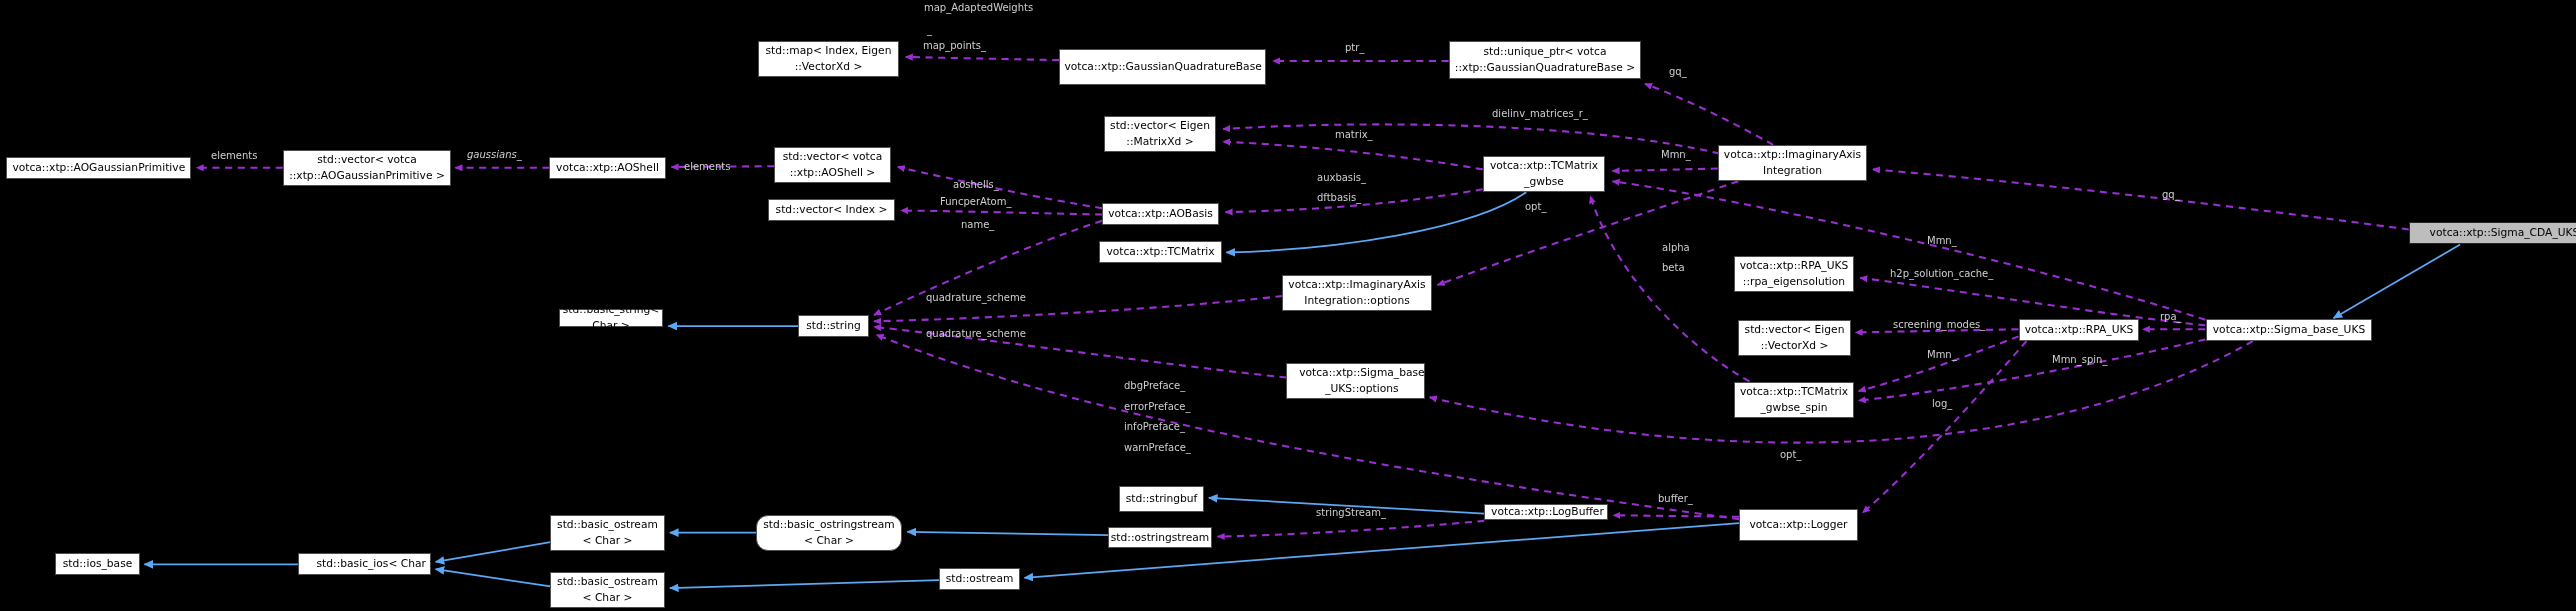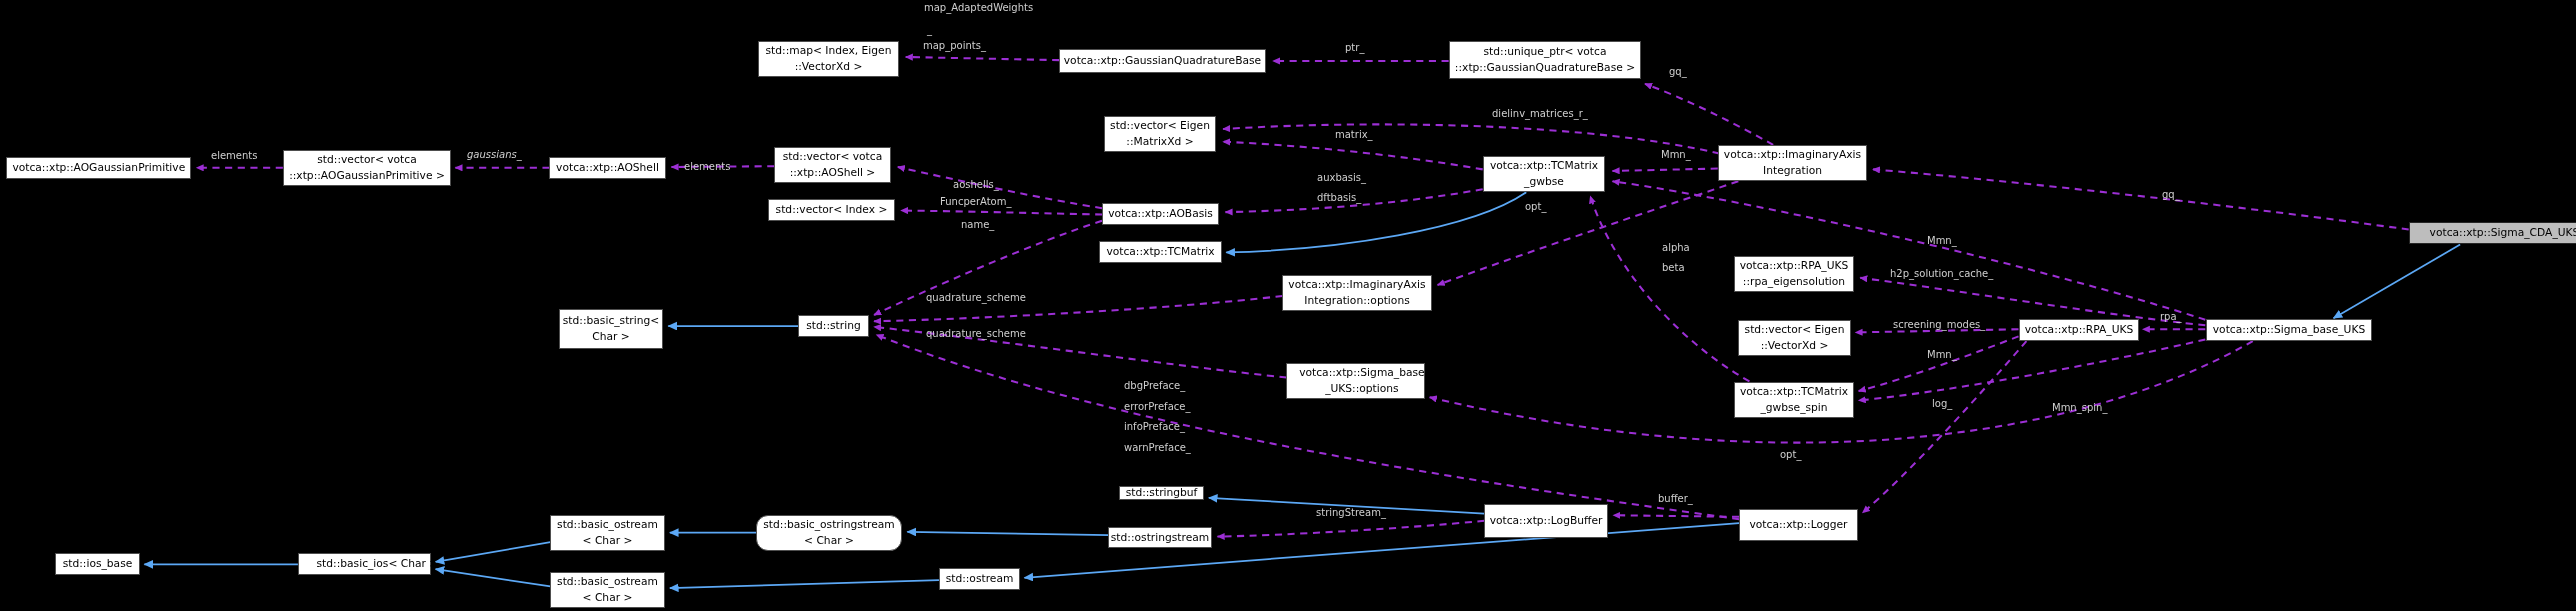--- a/index.html
+++ b/index.html
@@ -67,21 +67,21 @@
         <path d="M695,685 L550,710" fill="none" stroke="#5ca8f5" stroke-width="2.2" marker-end="url(#arr-s)"></path>
         <path d="M695,741 L550,719" fill="none" stroke="#5ca8f5" stroke-width="2.2" marker-end="url(#arr-s)"></path>
         <path d="M376,713 L182,713" fill="none" stroke="#5ca8f5" stroke-width="2.2" marker-end="url(#arr-s)"></path>
       </g>
   </svg>
   <div id="node-layer">
       <div class="node" style="left: 758px; top: 41px; width: 141px; height: 36px;">
         <span>std::map&lt; Index, Eigen</span>
         <span>::VectorXd &gt;</span>
       </div>
-      <div class="node" style="left: 1059px; top: 49px; width: 207px; height: 24px;">
+      <div class="node" style="left: 1059px; top: 49px; width: 207px; height: 36px; align-items: flex-end;">
         <span>votca::xtp::GaussianQuadratureBase</span>
       </div>
       <div class="node" style="left: 1449px; top: 41px; width: 192px; height: 38px;">
         <span>std::unique_ptr&lt; votca</span>
         <span>::xtp::GaussianQuadratureBase &gt;</span>
       </div>
       <div class="node" style="left: 6.3px; top: 157px; width: 185px; height: 22px;">
         <span>votca::xtp::AOGaussianPrimitive</span>
       </div>
       <div class="node" style="left: 283px; top: 150px; width: 168px; height: 36px;">
@@ -113,21 +113,21 @@
         <span>_gwbse</span>
       </div>
       <div class="node" style="left: 1718px; top: 145px; width: 149px; height: 36px;">
         <span>votca::xtp::ImaginaryAxis</span>
         <span>Integration</span>
       </div>
       <div class="node" style="left: 1282px; top: 275px; width: 150px; height: 36px;">
         <span>votca::xtp::ImaginaryAxis</span>
         <span>Integration::options</span>
       </div>
-      <div class="node" style="left: 559px; top: 309px; width: 104px; height: 40px;">
+      <div class="node" style="left: 559px; top: 309px; width: 104px; height: 18px;">
         <span>std::basic_string&lt;</span>
         <span>Char &gt;</span>
       </div>
       <div class="node" style="left: 798px; top: 315px; width: 71px; height: 22px;">
         <span>std::string</span>
       </div>
       <div class="node" style="left: 1286px; top: 363px; width: 139px; height: 36px; padding-left: 16px;">
         <span>votca::xtp::Sigma_base</span>
         <span>_UKS::options</span>
       </div>
@@ -145,24 +145,24 @@
       </div>
       <div class="node" style="left: 2019px; top: 319px; width: 120px; height: 22px;">
         <span>votca::xtp::RPA_UKS</span>
       </div>
       <div class="node" style="left: 2206px; top: 319px; width: 166px; height: 22px;">
         <span>votca::xtp::Sigma_base_UKS</span>
       </div>
       <div class="node hl" style="left: 2409px; top: 222px; width: 191px; height: 22px;">
         <span>votca::xtp::Sigma_CDA_UKS</span>
       </div>
-      <div class="node" style="left: 1119px; top: 486px; width: 85px; height: 14px;">
+      <div class="node" style="left: 1119px; top: 486px; width: 85px; height: 26px;">
         <span>std::stringbuf</span>
       </div>
-      <div class="node" style="left: 1484px; top: 504px; width: 124px; height: 34px;">
+      <div class="node" style="left: 1484px; top: 504px; width: 124px; height: 16px; align-items: flex-end;">
         <span>votca::xtp::LogBuffer</span>
       </div>
       <div class="node" style="left: 1739px; top: 509px; width: 119px; height: 32px;">
         <span>votca::xtp::Logger</span>
       </div>
       <div class="node" style="left: 1108px; top: 527px; width: 104px; height: 21.4px;">
         <span>std::ostringstream</span>
       </div>
       <div class="node" style="left: 55px; top: 553px; width: 85px; height: 22px;">
         <span>std::ios_base</span>
@@ -206,21 +206,21 @@
       <div class="elabel" style="left: 2162px; top: 189px; color: rgb(207, 207, 207);">gq_</div>
       <div class="elabel" style="left: 1927px; top: 235px; color: rgb(207, 207, 207);">Mmn_</div>
       <div class="elabel" style="left: 1525px; top: 201px; color: rgb(207, 207, 207);">opt_</div>
       <div class="elabel" style="left: 926px; top: 292px; color: rgb(207, 207, 207);">quadrature_scheme</div>
       <div class="elabel" style="left: 926px; top: 328px; color: rgb(207, 207, 207);">quadrature_scheme</div>
       <div class="elabel" style="left: 1662px; top: 242px; color: rgb(207, 207, 207);">alpha</div>
       <div class="elabel" style="left: 1662px; top: 262px; color: rgb(207, 207, 207);">beta</div>
       <div class="elabel" style="left: 1890px; top: 268px; color: rgb(207, 207, 207);">h2p_solution_cache_</div>
       <div class="elabel" style="left: 1893px; top: 319px; color: rgb(207, 207, 207);">screening_modes_</div>
       <div class="elabel" style="left: 1927px; top: 349px; color: rgb(207, 207, 207);">Mmn_</div>
-      <div class="elabel" style="left: 2052px; top: 354px; color: rgb(207, 207, 207); margin-top: 48px;">Mmn_spin_</div>
+      <div class="elabel" style="left: 2052px; top: 354px; color: rgb(207, 207, 207);">Mmn_spin_</div>
       <div class="elabel" style="left: 2160px; top: 311px; color: rgb(207, 207, 207);">rpa_</div>
       <div class="elabel" style="left: 1932px; top: 398px; color: rgb(207, 207, 207);">log_</div>
       <div class="elabel" style="left: 1124px; top: 380px; color: rgb(207, 207, 207);">dbgPreface_</div>
       <div class="elabel" style="left: 1124px; top: 401px; color: rgb(207, 207, 207);">errorPreface_</div>
       <div class="elabel" style="left: 1124px; top: 421px; color: rgb(207, 207, 207);">infoPreface_</div>
       <div class="elabel" style="left: 1124px; top: 442px; color: rgb(207, 207, 207);">warnPreface_</div>
       <div class="elabel" style="left: 1780px; top: 449px; color: rgb(207, 207, 207);">opt_</div>
       <div class="elabel" style="left: 1316px; top: 507px; color: rgb(207, 207, 207);">stringStream_</div>
       <div class="elabel" style="left: 1658px; top: 493px; color: rgb(207, 207, 207);">buffer_</div>
     </div>

